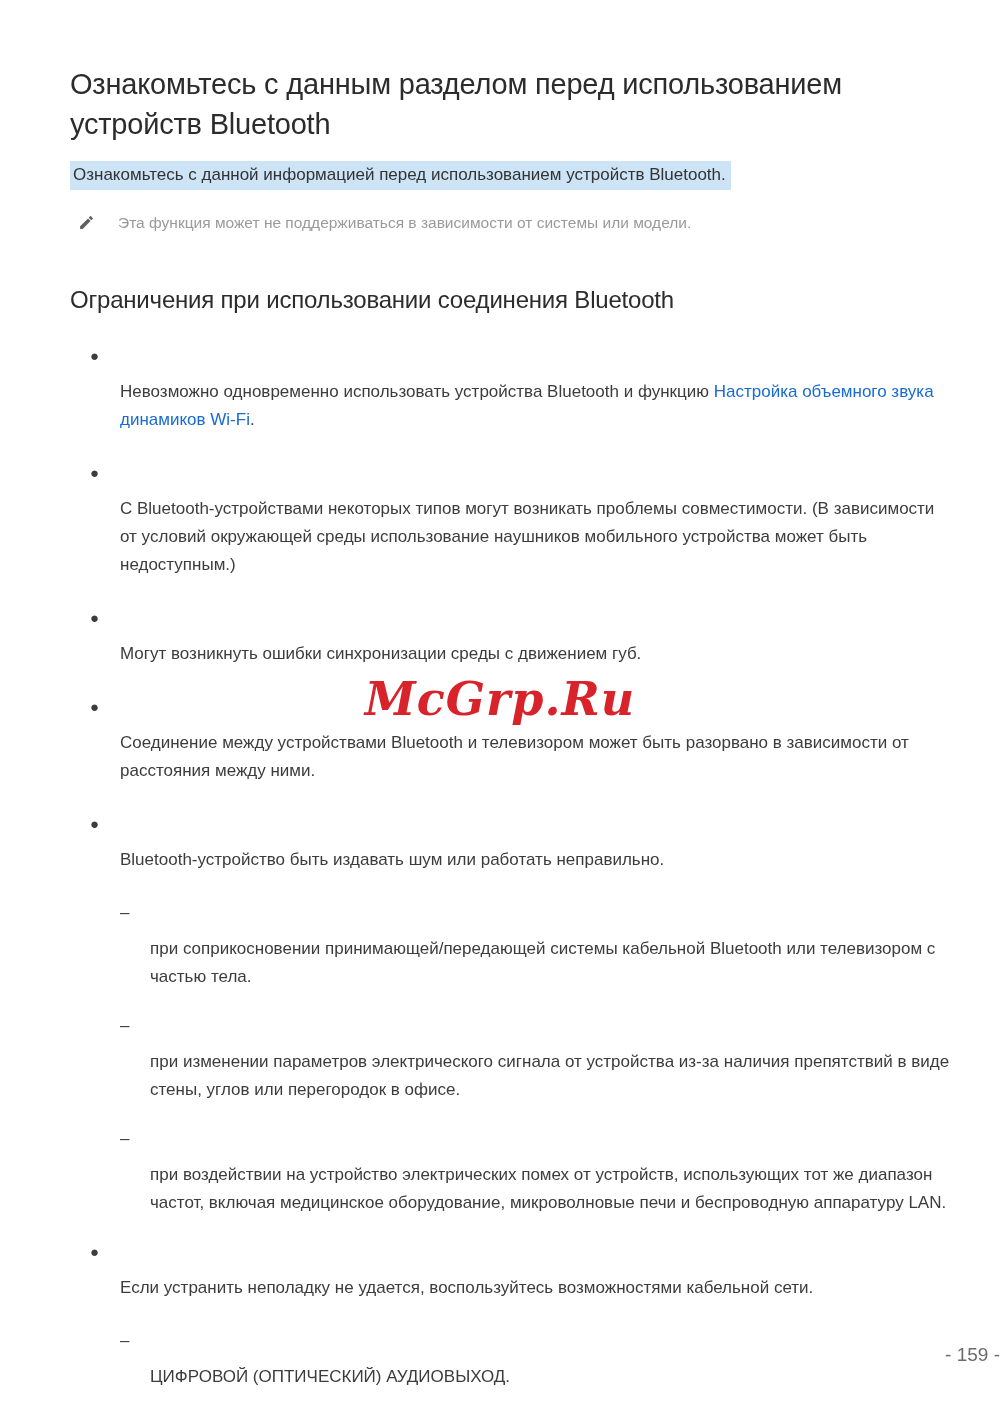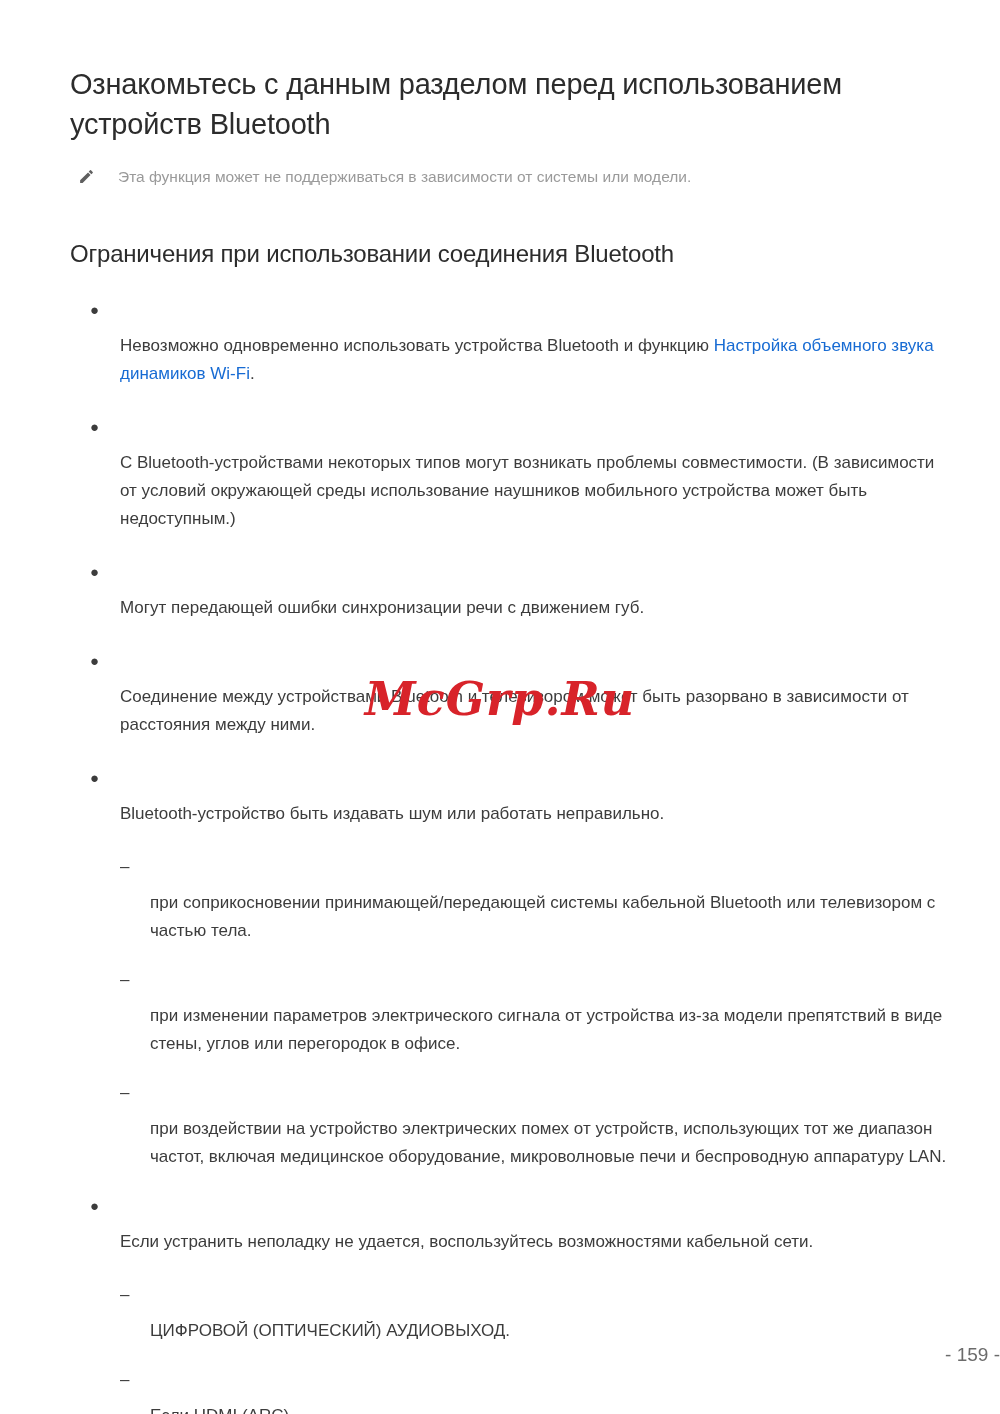--- a/index.html
+++ b/index.html
@@ -140,20 +140,23 @@
     color: var(--footer-gray);
   }
 </style>
 </head>
 <body>
 
 <div class="page">
 
   <h1 class="doc-title">Ознакомьтесь с данным разделом перед использованием устройств Bluetooth</h1>
 
+  <div class="highlight-line">
+    <span class="highlight-text">Ознакомьтесь с данной информацией перед использованием устройств Bluetooth.</span>
+  </div>
 
   <div class="note-row">
     <span class="note-icon">
       <svg viewBox="0 0 24 24" aria-hidden="true">
         <path d="M3 17.46V21h3.54L17.71 9.83l-3.54-3.54L3 17.46zM20.71 7.04a1 1 0 0 0 0-1.41l-2.34-2.34a1 1 0 0 0-1.41 0l-1.83 1.83 3.75 3.75 1.83-1.83z"></path>
       </svg>
     </span>
     <span class="note-text">Эта функция может не поддерживаться в зависимости от системы или модели.</span>
   </div>
 
@@ -166,41 +169,41 @@
       <span class="text"><span>Невозможно одновременно использовать устройства Bluetooth и функцию </span><span class="inline-link">Настройка объемного звука динамиков Wi-Fi</span><span>.</span></span>
     </li>
 
     <li class="bullet">
       <span class="marker">●</span>
       <span class="text">С Bluetooth-устройствами некоторых типов могут возникать проблемы совместимости. (В зависимости от условий окружающей среды использование наушников мобильного устройства может быть недоступным.)</span>
     </li>
 
     <li class="bullet">
       <span class="marker">●</span>
-      <span class="text">Могут передающей ошибки синхронизации речи с движением губ.</span>
+      <span class="text">Могут возникнуть ошибки синхронизации среды с движением губ.</span>
     </li>
 
     <li class="bullet">
       <span class="marker">●</span>
       <span class="text">Соединение между устройствами Bluetooth и телевизором может быть разорвано в зависимости от расстояния между ними.</span>
     </li>
 
     <li class="bullet">
       <span class="marker">●</span>
       <span class="text">Bluetooth-устройство быть издавать шум или работать неправильно.</span>
     </li>
 
     <li class="sub">
       <span class="marker">–</span>
       <span class="text">при соприкосновении принимающей/передающей системы кабельной Bluetooth или телевизором с частью тела.</span>
     </li>
 
     <li class="sub">
       <span class="marker">–</span>
-      <span class="text">при изменении параметров электрического сигнала от устройства из-за модели препятствий в виде стены, углов или перегородок в офисе.</span>
+      <span class="text">при изменении параметров электрического сигнала от устройства из-за наличия препятствий в виде стены, углов или перегородок в офисе.</span>
     </li>
 
     <li class="sub">
       <span class="marker">–</span>
       <span class="text">при воздействии на устройство электрических помех от устройств, использующих тот же диапазон частот, включая медицинское оборудование, микроволновые печи и беспроводную аппаратуру LAN.</span>
     </li>
 
     <li class="bullet">
       <span class="marker">●</span>
       <span class="text">Если устранить неполадку не удается, воспользуйтесь возможностями кабельной сети.</span>

